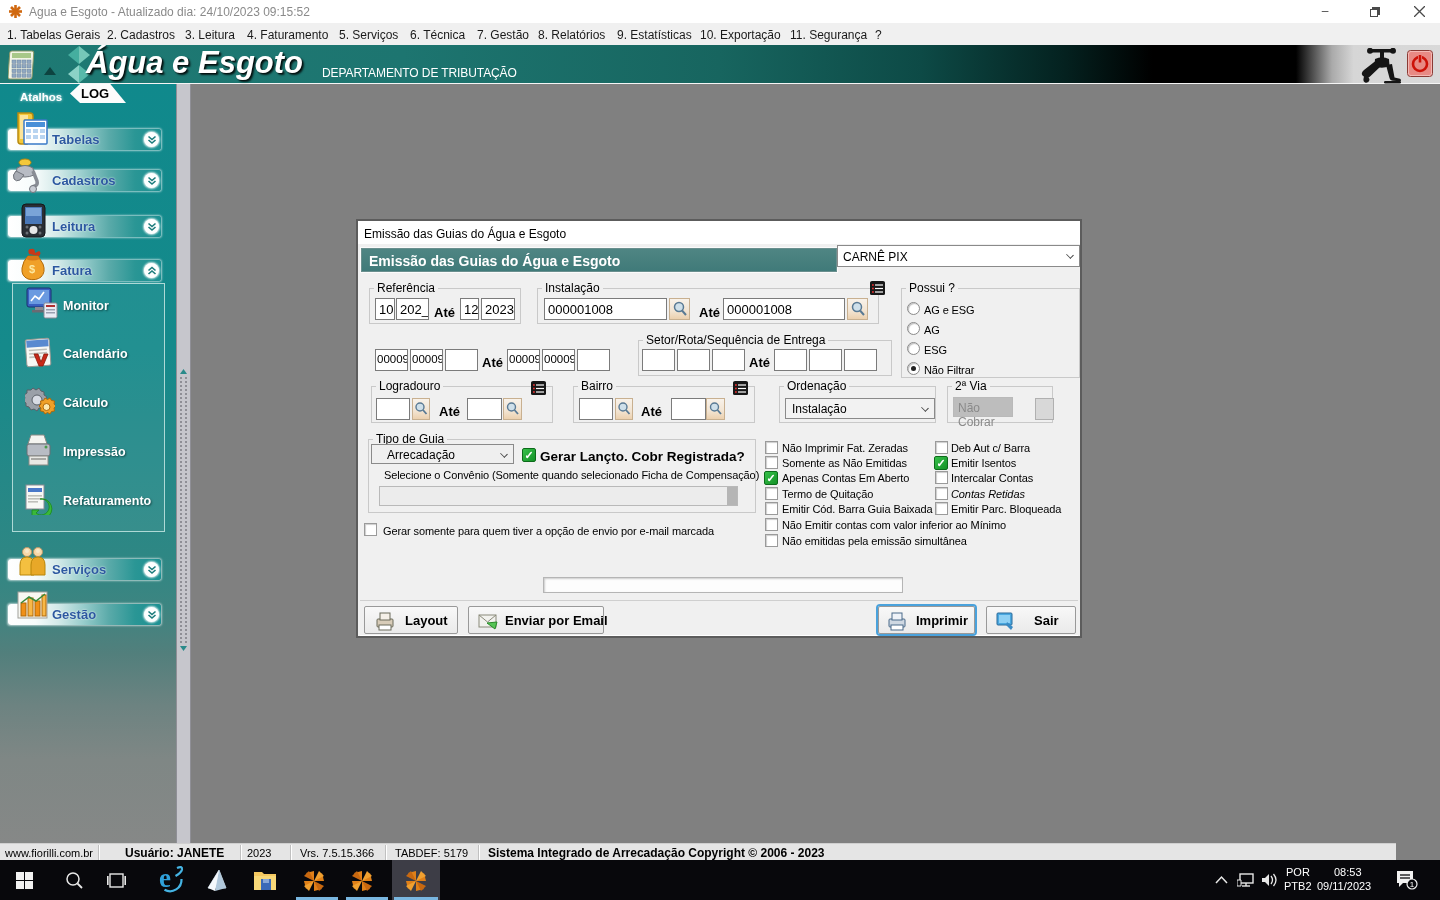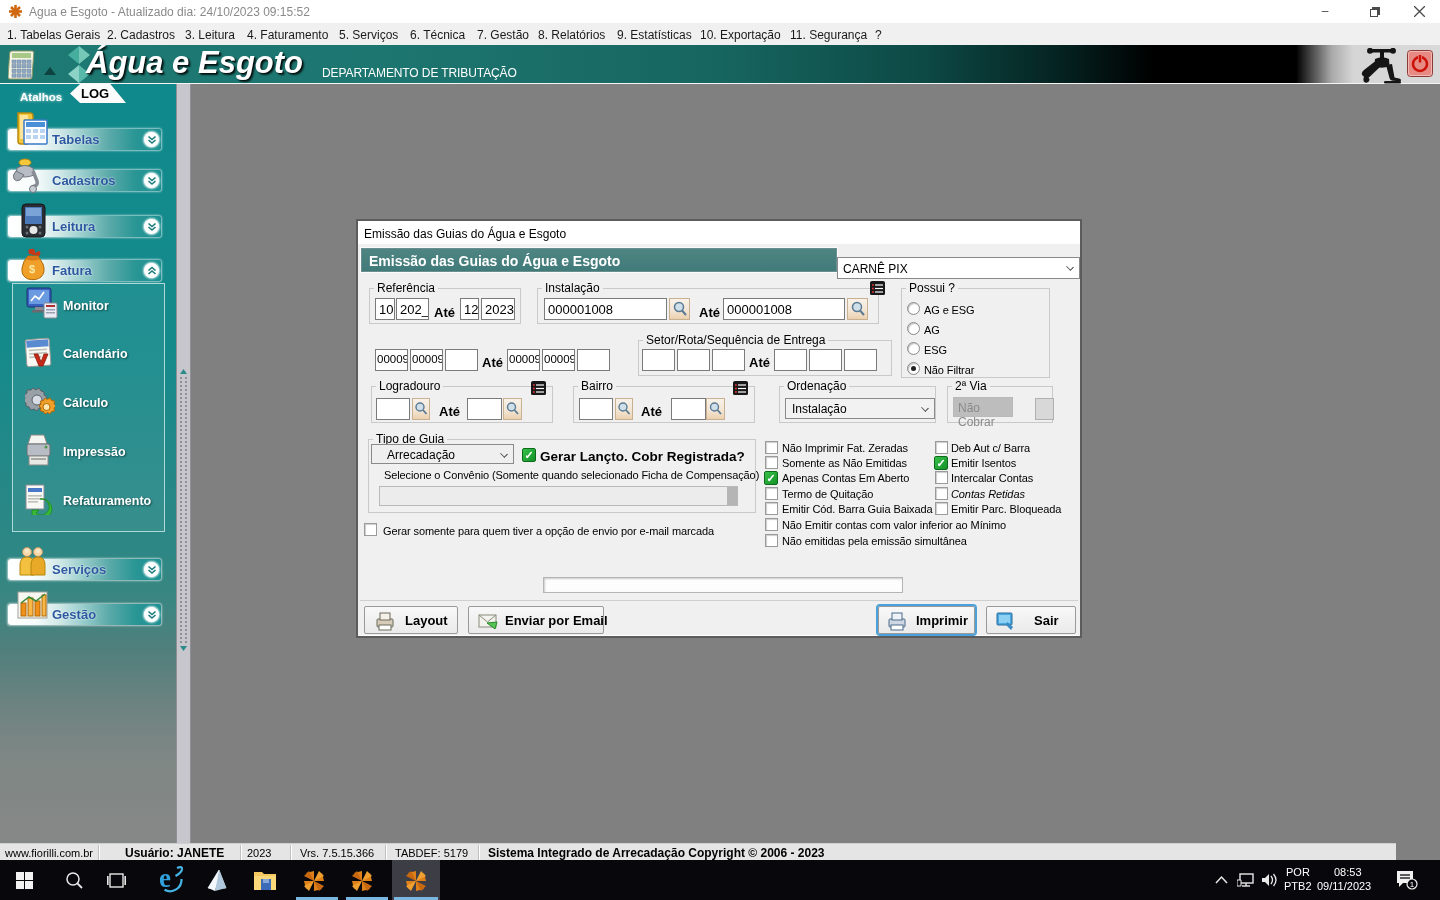--- a/index.html
+++ b/index.html
@@ -372,21 +372,21 @@
       </svg>
     <svg class="abs" style="left:2px;top:561px;" width="9" height="7" viewBox="0 0 9 7">
         <path d="M1 1 L4.5 6 L8 1 Z" fill="#2a8a8a"></path>
       </svg>
   </div>
   <div class="main"></div>
 
   <div class="dialog">
     <div class="dlg-title">Emissão das Guias do Água e Esgoto</div>
     <div class="dlg-head">Emissão das Guias do Água e Esgoto</div>
-    <div class="combo" style="left:479px;top:36px;width:243px;height:22px;padding:4px 0 0 5px;">CARNÊ PIX<span class="cv"></span></div>
+    <div class="combo" style="left:479px;top:24px;width:243px;height:22px;padding:4px 0 0 5px;">CARNÊ PIX<span class="cv"></span></div>
 
     <fieldset class="grp" style="left:11px;top:60px;width:152px;height:43px;">
         <legend>Referência</legend>
       </fieldset>
     <div class="tin" style="left:17px;top:77px;width:20px;height:22px;">10</div>
     <div class="tin" style="left:38px;top:77px;width:33px;height:22px;">202_</div>
     <div class="lbl-b" style="left:76px;top:84px;">Até</div>
     <div class="tin" style="left:102px;top:77px;width:19px;height:22px;">12</div>
     <div class="tin" style="left:123px;top:77px;width:34px;height:22px;">2023</div>
 
@@ -411,21 +411,21 @@
             <line x1="5" y1="6.5" x2="13" y2="6.5"></line>
             <line x1="5" y1="10" x2="13" y2="10"></line>
           </g>
           <g fill="#e03030">
             <rect x="2" y="2.2" width="1.8" height="1.6"></rect>
             <rect x="2" y="5.7" width="1.8" height="1.6"></rect>
             <rect x="2" y="9.2" width="1.8" height="1.6"></rect>
           </g>
         </svg></div>
 
-    <fieldset class="grp" style="left:543px;top:60px;width:149px;height:97px;">
+    <fieldset class="grp" style="left:543px;top:60px;width:179px;height:97px;">
         <legend>Possui ?</legend>
       </fieldset>
     <div class="radio" style="left:549px;top:81px;"></div>
       <div class="lbl-n" style="left:566px;top:83px;">AG e ESG</div>
     <div class="radio" style="left:549px;top:101px;"></div>
       <div class="lbl-n" style="left:566px;top:103px;">AG</div>
     <div class="radio" style="left:549px;top:121px;"></div>
       <div class="lbl-n" style="left:566px;top:123px;">ESG</div>
     <div class="radio sel" style="left:549px;top:141px;"></div>
       <div class="lbl-n" style="left:566px;top:143px;">Não Filtrar</div>

